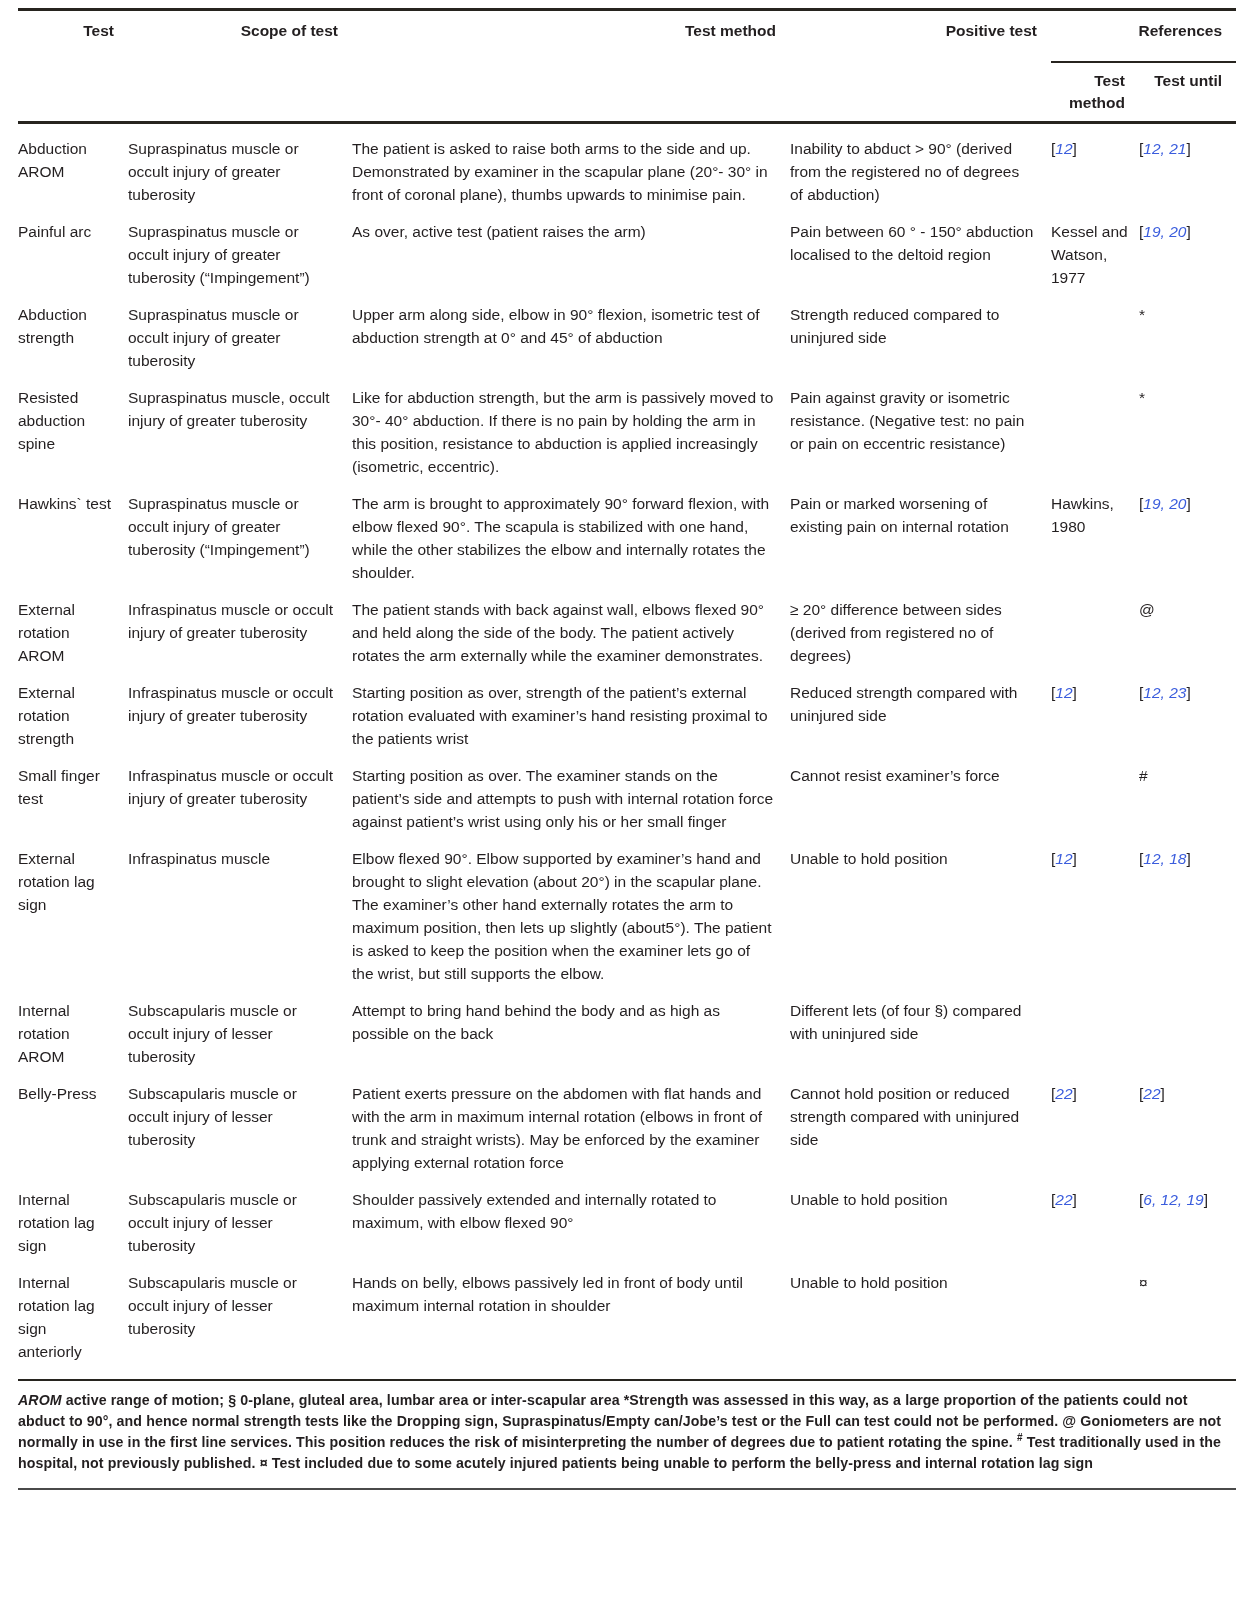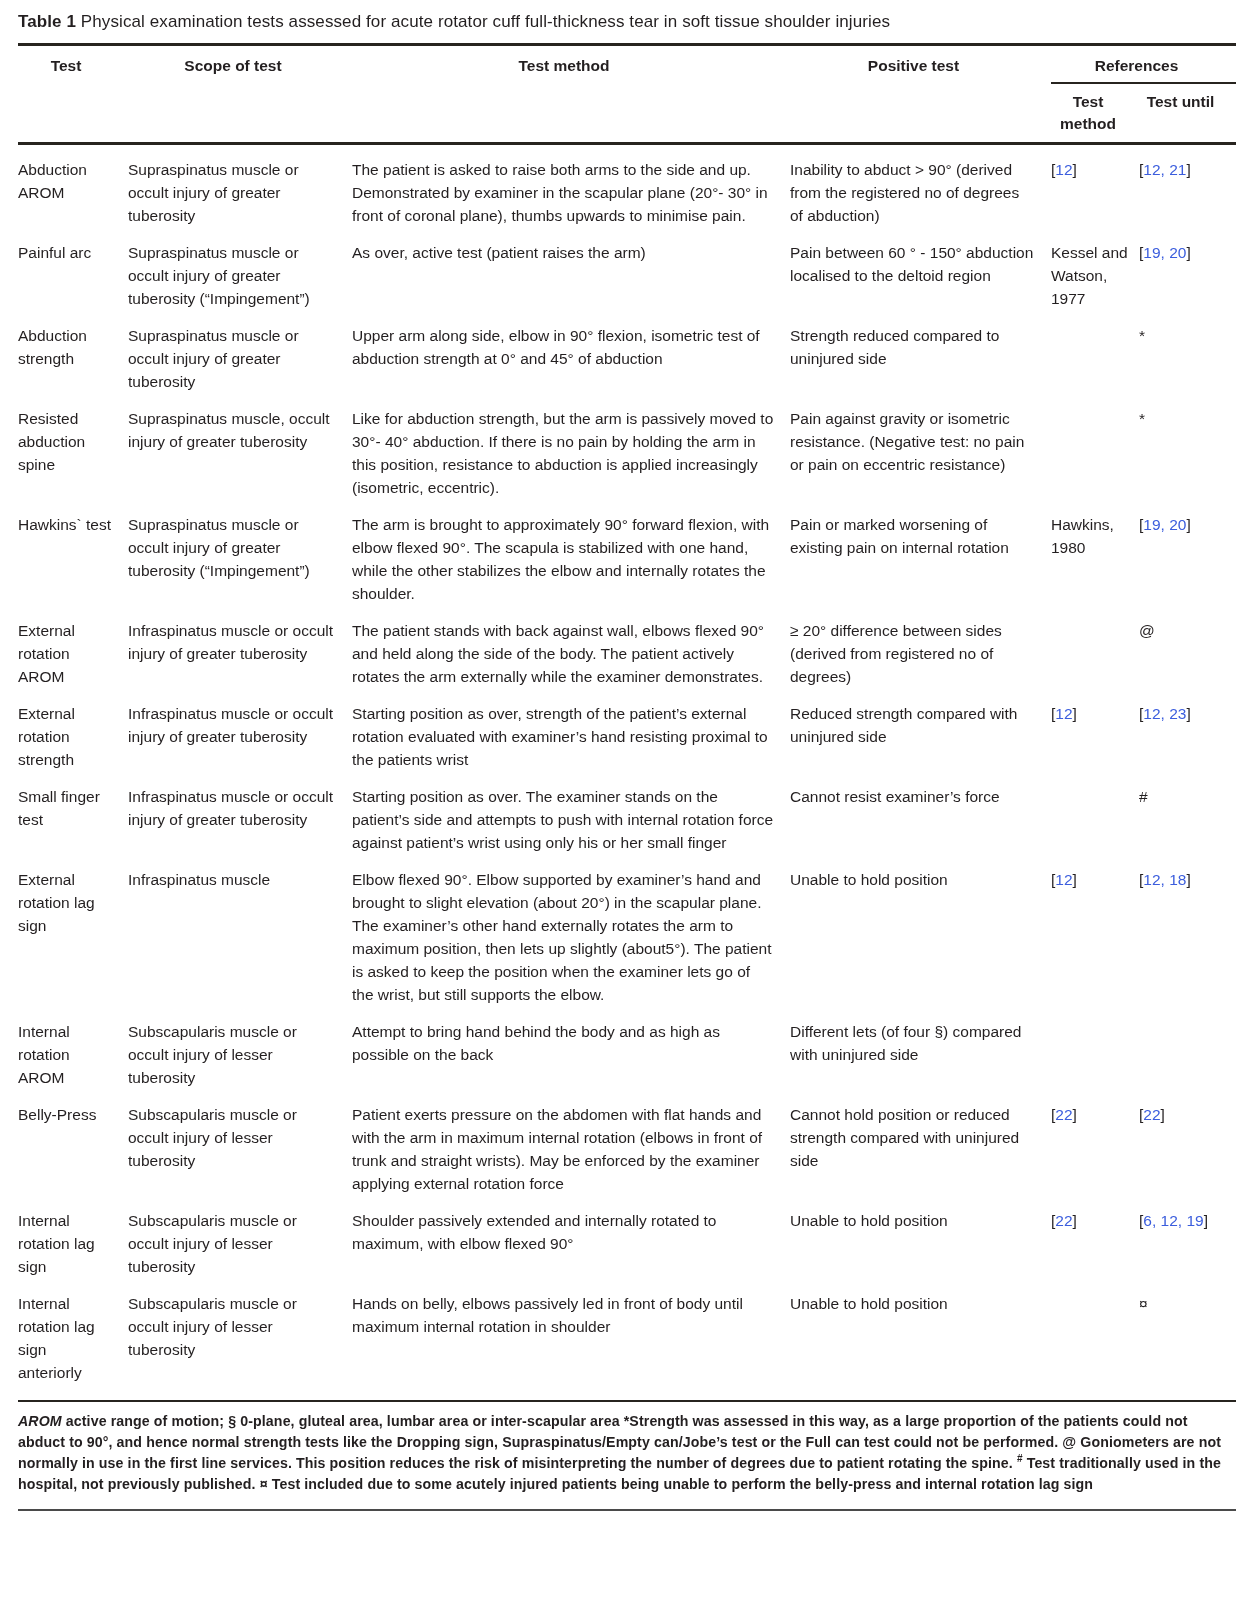--- a/index.html
+++ b/index.html
@@ -20,62 +20,59 @@
   }
   .title-label { font-weight: bold; }
 
   table.exam {
     width: 1218px;
     table-layout: fixed;
     border-collapse: collapse;
     border-top: 3.5px solid #27241f;
   }
   th {
-    text-align: center;
+    text-align: right;
     vertical-align: top;
     font-size: 15.5px;
     font-weight: bold;
     line-height: 22px;
     padding: 9px 14px 7px 0;
   }
   th.hdr-bottom { border-bottom: 3.5px solid #27241f; }
-  th.refs-span { border-bottom: 2.5px solid #27241f; padding-bottom: 5px; }
+  th.refs-span { border-bottom: 2.5px solid #27241f; padding-bottom: 19px; }
   thead tr.subhdr th { padding-top: 7px; }
 
   td {
     vertical-align: top;
     font-size: 15.5px;
     line-height: 23px;
     padding: 13px 16px 1px 0;
   }
   td.ref-method-cell, td.ref-choice-cell { padding-right: 8px; }
-  .cite { color: #3b5ddd; cursor: pointer; }
+  .cite { color: #3b5ddd; cursor: pointer; font-style: italic; }
 
   .footnote {
     width: 1218px;
     margin-top: 15px;
     border-top: 2.5px solid #27241f;
     border-bottom: 2px solid #4a4a4a;
     padding: 9px 0 14px 0;
     font-size: 14.2px;
     font-weight: bold;
     line-height: 21px;
     letter-spacing: 0.1px;
   }
   .footnote i { }
   .footnote sup { font-size: 10px; line-height: 0; }
 </style>
 </head>
 <body>
 
 <div class="page">
 
-  <div class="title">
-    <span class="title-label">Table 1</span><span> Physical examination tests assessed for acute rotator cuff full-thickness tear in soft tissue shoulder injuries</span>
-  </div>
 
   <table class="exam">
     <colgroup>
       <col style="width:110px">
       <col style="width:224px">
       <col style="width:438px">
       <col style="width:261px">
       <col style="width:88px">
       <col style="width:97px">
     </colgroup>

